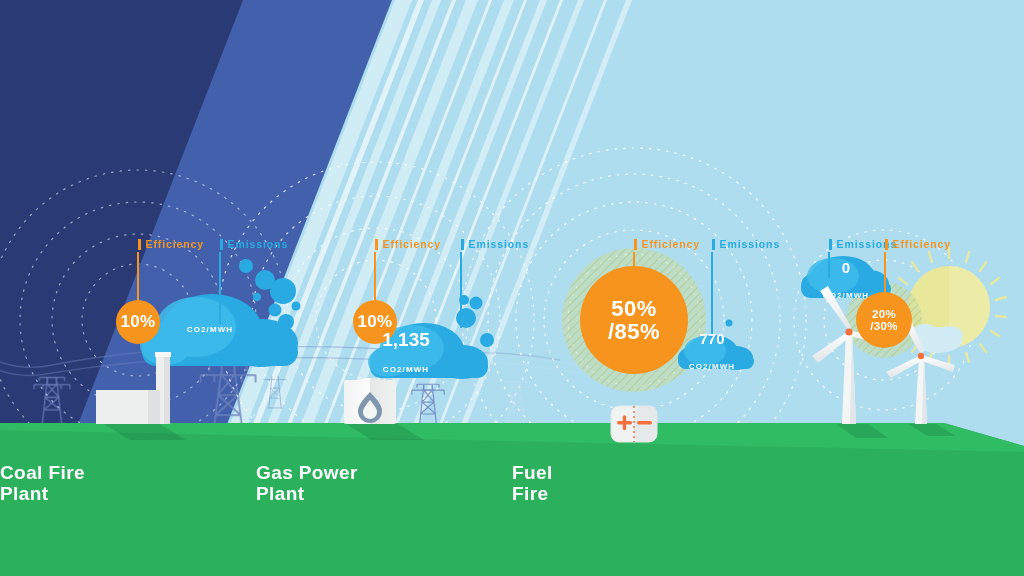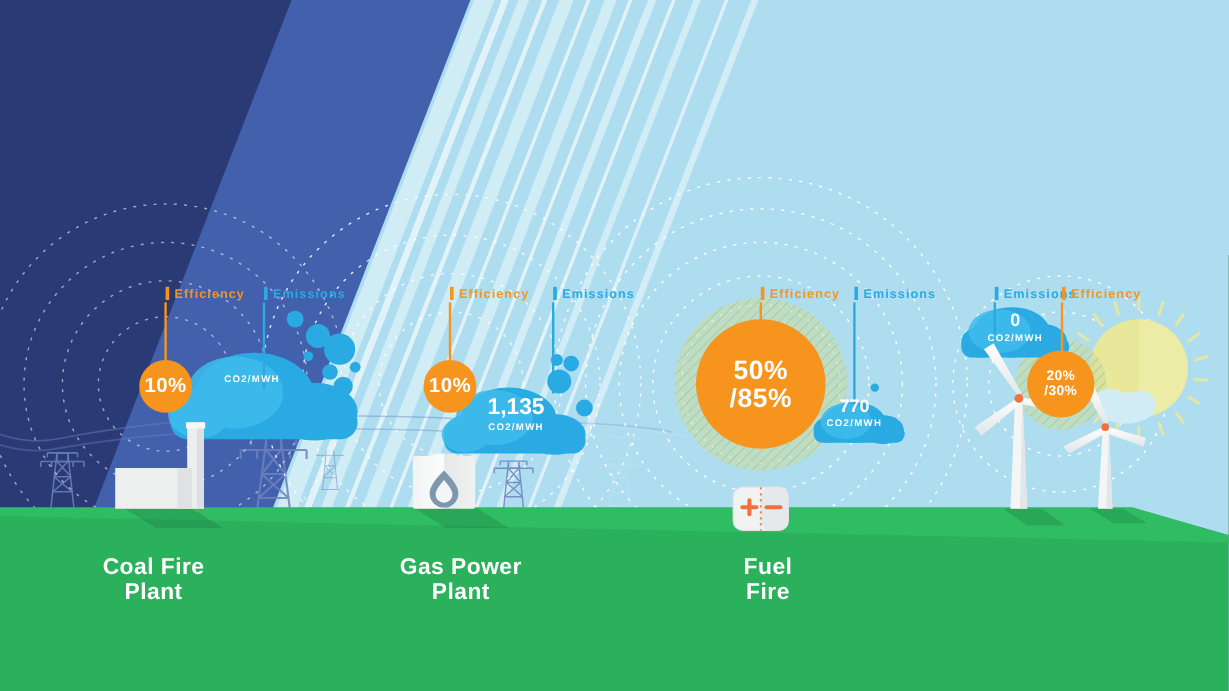--- a/index.html
+++ b/index.html
@@ -86,29 +86,28 @@
     text-align: center;
     font-weight: bold;
     line-height: 1.05;
     white-space: nowrap;
   }
   .cloudnum .big { display: block; }
   .cloudnum .unit {
     display: block;
     font-size: 8px;
     letter-spacing: 1.1px;
-    margin-top: 2px;
+    margin-top: 16px;
   }
 
   
   .caption {
     position: absolute;
     top: 462px;
     width: 256px;
-    text-align: center;
     color: #fff;
     font-size: 19px;
     font-weight: bold;
     line-height: 1.12;
     letter-spacing: .4px;
   }
 </style>
 </head>
 <body>
 
@@ -447,21 +446,21 @@
     <div class="stem stem-eff" style="left:118px; top:252px; height:50px;"></div>
     <div class="lbl lbl-eff" style="left:119px; top:239px;">
       <span class="tick"></span><span>Efficiency</span>
     </div>
     <div class="eff-bubble eff-sm" style="left:97px; top:300px;">10%</div>
 
     <div class="stem stem-emi" style="left:204px; top:252px; height:76px;"></div>
     <div class="lbl lbl-emi" style="left:205px; top:239px;">
       <span class="tick"></span><span>Emissions</span>
     </div>
-    <div class="cloudnum" style="left:132px; top:330px; width:84px; font-size:19px;">
+    <div class="cloudnum" style="left:108px; top:330px; width:84px; font-size:19px;">
       <span class="big">1,135</span>
       <span class="unit">CO2/MWH</span>
     </div>
 
     <div class="caption">
       <span>Gas Power</span><br>
       <span>Plant</span>
     </div>
   </div>
 

